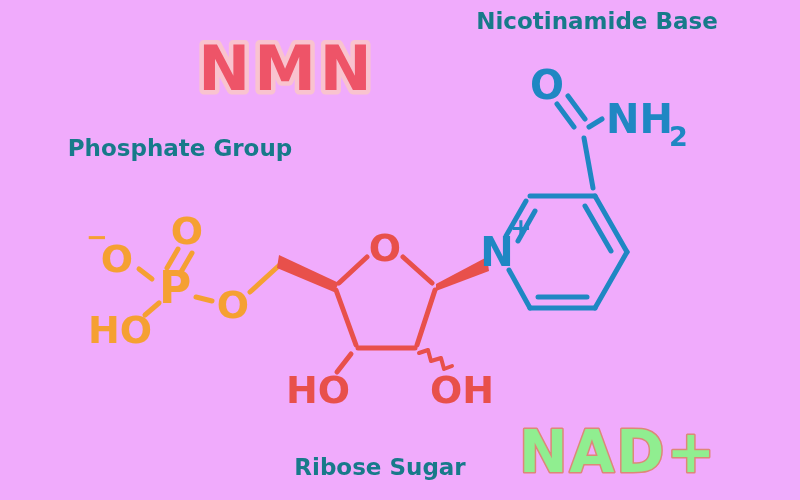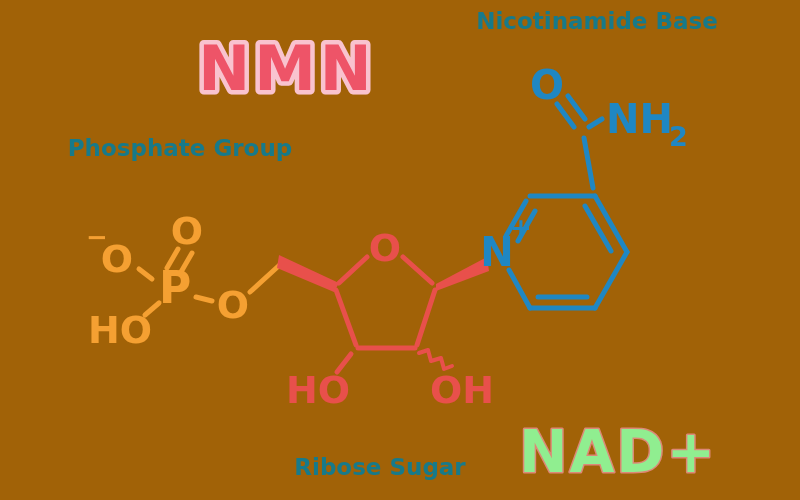--- a/index.html
+++ b/index.html
@@ -1,20 +1,20 @@
 <!DOCTYPE html>
 <html><head>
 <meta charset="utf-8">
 <style>
   html, body { margin: 0; padding: 0; background: #ffffff; }
   .canvas {
     position: relative;
     width: 800px;
     height: 500px;
-    background: #a16207;
+    background: #f0abfc;
     overflow: hidden;
     font-family: "DejaVu Sans", sans-serif;
   }
   svg text {
     font-family: "DejaVu Sans", sans-serif;
     font-weight: bold;
   }
   .bond {
     fill: none;
     stroke-width: 5;

